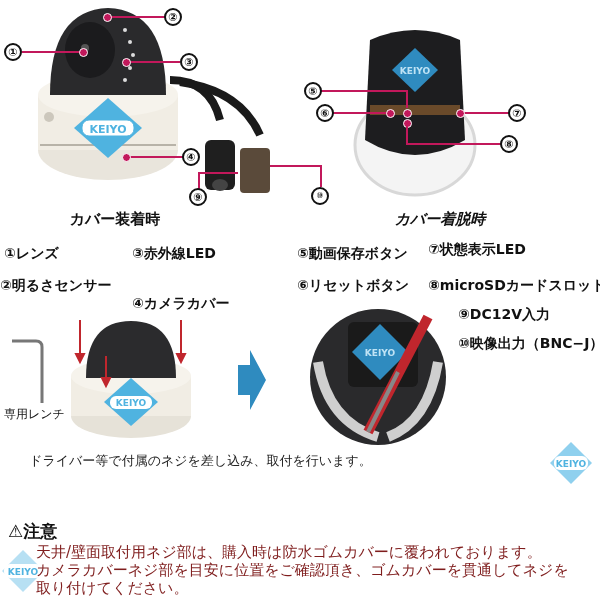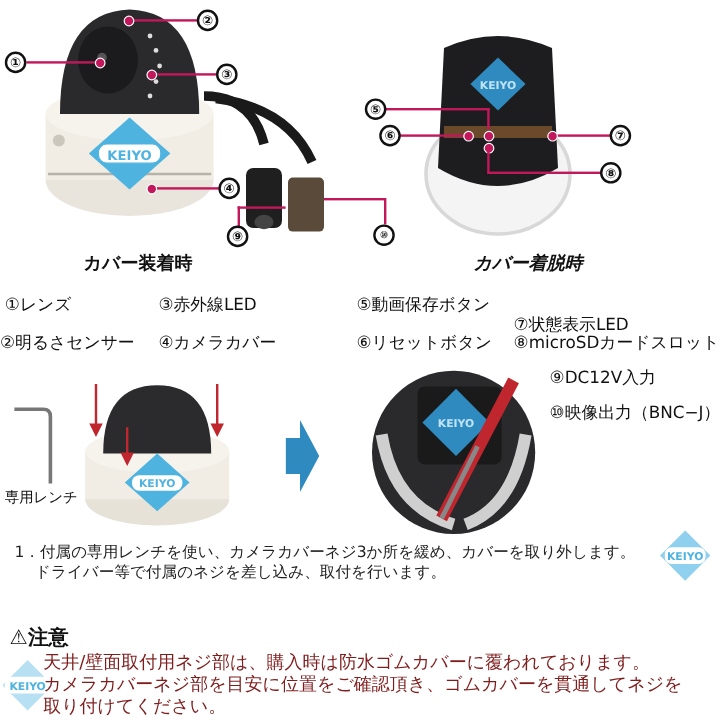--- a/index.html
+++ b/index.html
@@ -7,21 +7,21 @@
          font-family:"DejaVu Sans", sans-serif; color:#111; }
   .abs { position:absolute; }
   .num { position:absolute; width:18px; height:18px; border-radius:50%;
          border:2px solid #111; background:#fff; font-size:11px; font-weight:bold;
          display:flex; align-items:center; justify-content:center; box-sizing:border-box;
          font-family:"DejaVu Sans", sans-serif; line-height:1; }
   .leader { position:absolute; background:#c2185b; }
   .dot { position:absolute; width:7px; height:7px; border-radius:50%;
          background:#c2185b; border:1px solid #fff; }
   .caption { position:absolute; font-weight:bold; font-size:15px; text-align:center; }
-  .legend { position:absolute; font-weight:normal; font-size:14px; white-space:nowrap; }
+  .legend { position:absolute; font-weight:bold; font-size:14px; white-space:nowrap; }
   .steps { position:absolute; left:12px; top:452px; font-size:13px; line-height:17px; color:#222; }
   .steps div { white-space:nowrap; }
   .caution-title { position:absolute; left:8px; top:520px; font-size:17px; font-weight:bold; }
   .caution-body { position:absolute; left:36px; top:543px; font-size:15px; line-height:18px; color:#7f1d1d; }
   .caution-body div { white-space:nowrap; }
   .keiyo { position:absolute; }
 </style>
 </head>
 <body>
 
@@ -109,24 +109,24 @@
   <div class="leader" style="left:116px;top:143px;width:100px;height:2px;"></div>
   <div class="num" style="left:210px;top:135px;">⑧</div>
 
   <div class="caption" style="left:80px;top:210px;width:140px;font-style:italic;">カバー着脱時</div>
 </div>
 
 <div>
   <div class="legend" style="left:4px;top:245px;"><span>①</span><span>レンズ</span></div>
   <div class="legend" style="left:0;top:277px;"><span>②</span><span>明るさセンサー</span></div>
   <div class="legend" style="left:132px;top:245px;"><span>③</span><span>赤外線LED</span></div>
-  <div class="legend" style="left:132px;top:277px;"><span>④</span><span>カメラカバー</span></div>
+  <div class="legend" style="left:132px;top:295px;"><span>④</span><span>カメラカバー</span></div>
   <div class="legend" style="left:297px;top:245px;"><span>⑤</span><span>動画保存ボタン</span></div>
   <div class="legend" style="left:297px;top:277px;"><span>⑥</span><span>リセットボタン</span></div>
-  <div class="legend" style="left:428px;top:262px;"><span>⑦</span><span>状態表示LED</span></div>
+  <div class="legend" style="left:428px;top:241px;"><span>⑦</span><span>状態表示LED</span></div>
   <div class="legend" style="left:428px;top:277px;"><span>⑧</span><span>microSDカードスロット</span></div>
   <div class="legend" style="left:458px;top:306px;"><span>⑨</span><span>DC12V入力</span></div>
   <div class="legend" style="left:458px;top:335px;"><span>⑩</span><span>映像出力（BNC−J）</span></div>
 </div>
 
 <svg class="abs" style="left:8px;top:335px;" width="40" height="70" viewBox="0 0 40 70">
   <path d="M4 6 L28 6 Q34 6 34 12 L34 68" stroke="#777" stroke-width="3" fill="none"></path>
 </svg>
 <div class="abs" style="left:4px;top:406px;font-size:12px;">専用レンチ</div>
 
@@ -157,21 +157,20 @@
   <path d="M10 60 Q20 120 70 135" stroke="#cfcfcf" stroke-width="10" fill="none"></path>
   <path d="M130 60 Q120 120 80 135" stroke="#cfcfcf" stroke-width="10" fill="none"></path>
   <rect x="40" y="20" width="70" height="65" rx="6" fill="#1a1a1a"></rect>
   <polygon points="72,22 100,50 72,78 44,50" fill="#2f8bbf"></polygon>
   <text x="72" y="54" font-size="9" font-weight="bold" text-anchor="middle" fill="#bfe3f5" font-family="DejaVu Sans, sans-serif">KEIYO</text>
   <line x1="120" y1="15" x2="60" y2="130" stroke="#c0262d" stroke-width="10"></line>
   <line x1="90" y1="70" x2="60" y2="130" stroke="#888" stroke-width="4"></line>
 </svg>
 
 <div class="steps">
-  <div>1．付属の専用レンチを使い、カメラカバーネジ3か所を緩め、カバーを取り外します。</div>
   <div>　 ドライバー等で付属のネジを差し込み、取付を行います。</div>
 </div>
 
 <svg class="keiyo" style="left:548px;top:440px;" width="46" height="46" viewBox="0 0 46 46">
   <polygon points="23,2 44,23 23,44 2,23" fill="#8fd0ee"></polygon>
   <rect x="6" y="16" width="34" height="14" rx="6" fill="#fff"></rect>
   <text x="23" y="27" font-size="9" font-weight="bold" text-anchor="middle" fill="#4fb3e0" font-family="DejaVu Sans, sans-serif">KEIYO</text>
 </svg>
 
 <div class="caution-title">

